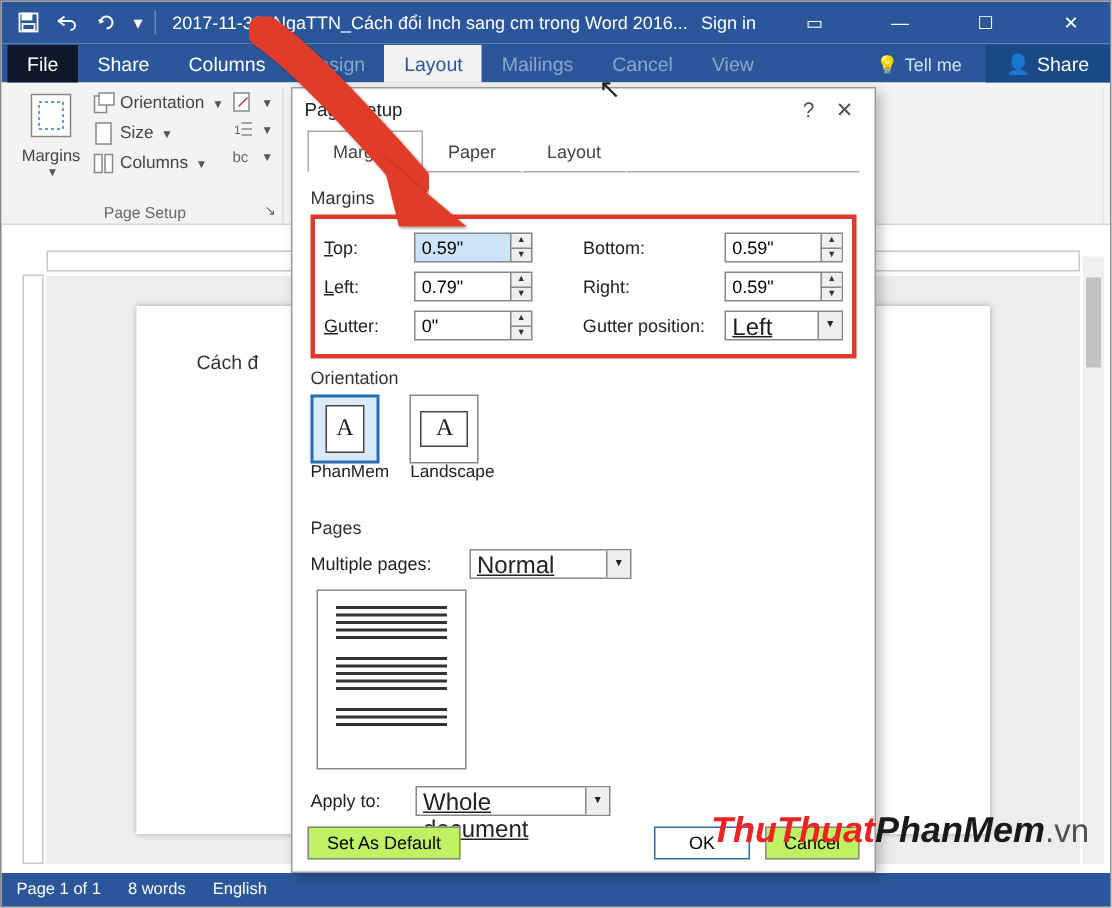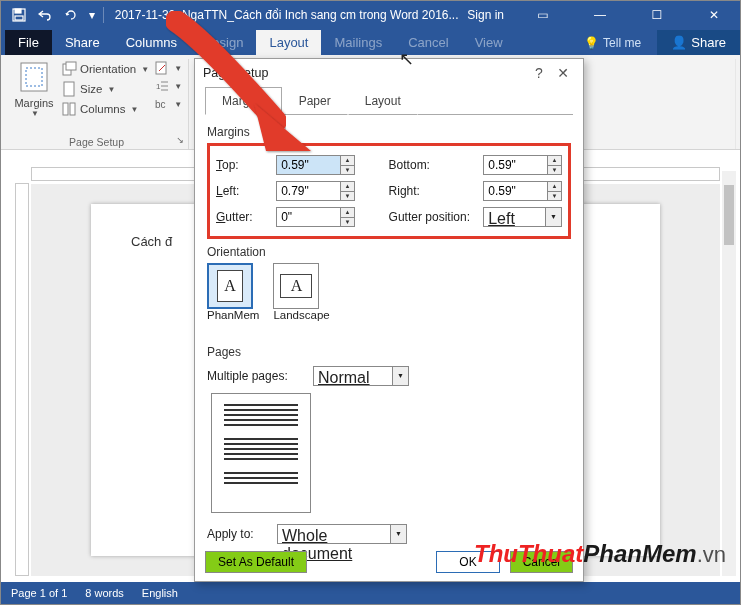--- a/index.html
+++ b/index.html
@@ -78,21 +78,21 @@
 .orient-opt .sheet { width: 26px; height: 32px; border: 1px solid #444; background: #fff; display: flex; align-items: center; justify-content: center; }
 .orient-opt .sheet.ls { width: 32px; height: 24px; }
 .orient-opt .sheet span { font-family: serif; font-size: 16px; }
 
 
 .preview-box { width: 100px; height: 120px; border: 1px solid #888; margin: 4px 0 6px 4px; background: #fff; padding: 10px 12px; display: flex; flex-direction: column; gap: 3px; }
 .preview-box div { height: 2px; background: #333; }
 .preview-box .gap { background: transparent; height: 6px; }
 
 .dlg-foot { position: absolute; bottom: 8px; left: 10px; right: 10px; display: flex; align-items: center; gap: 10px; }
-.btn { border: 1px solid #888; background: #84cc16; padding: 3px 12px; font-size: 12px; cursor: pointer; }
+.btn { border: 1px solid #888; background: #bef264; padding: 3px 12px; font-size: 12px; cursor: pointer; }
 .btn.primary { border: 1.5px solid #2b6cb5; background: #fff; padding: 3px 22px; }
 
 
 .watermark { position: absolute; right: 14px; bottom: 36px; font-size: 24px; font-weight: 700; font-style: italic; margin-left: 40px; }
 .watermark .a { color: #e22; }
 .watermark .b { color: #1a1a1a; }
 .watermark .c { color: #4f4f4f; font-weight: 400; font-style: normal; font-size: 22px; }
 
 
 .arrow-ov { position: absolute; top: 10px; left: 145px; pointer-events: none; }
@@ -329,21 +329,21 @@
               <span>A</span>
             </div>
           </div>
         <div>Landscape</div>
       </div>
     </div>
 
     <div class="fieldset-label" style="margin-top:24px">Pages</div>
     <div class="mrow">
       <div style="width:100px"><span class="u">M</span>ultiple pages:</div>
-      <div class="sel-box" style="width:96px">
+      <div class="sel-box" style="width:108px">
           <div class="v">Normal</div>
           <div class="dd">▼</div>
         </div>
     </div>
 
     <div class="preview-box">
       <div></div>
         <div></div>
         <div></div>
         <div></div>

